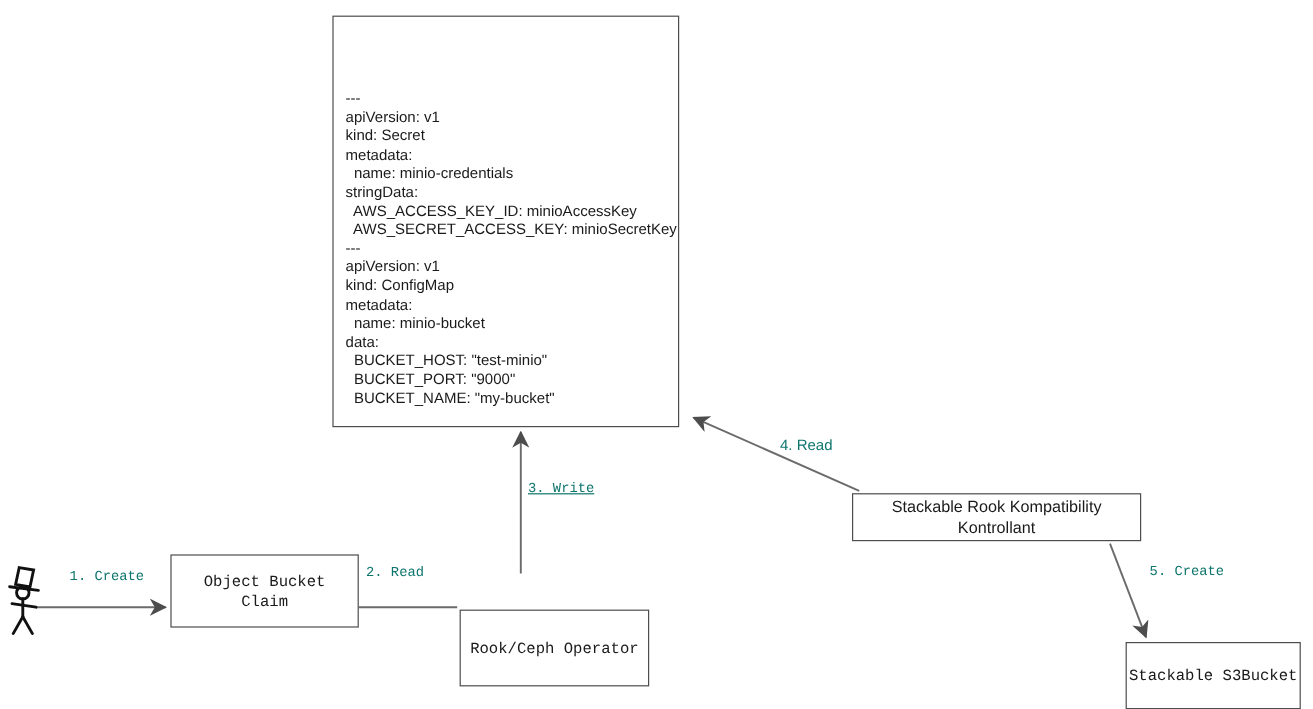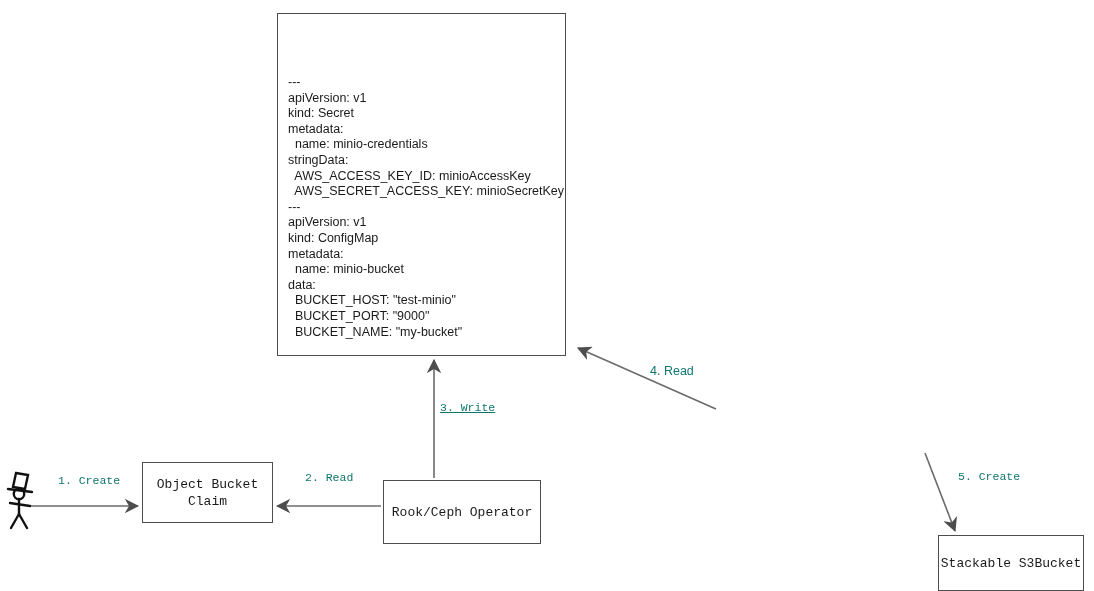--- a/index.html
+++ b/index.html
@@ -64,22 +64,22 @@
   .sans-box {
     display: flex;
     align-items: center;
     justify-content: center;
     text-align: center;
     font-family: "Liberation Sans", sans-serif;
     font-size: 13.5px;
     color: #1a1a1a;
     line-height: 17px;
   }
-  #obc-box   { left: 142px; top: 462px; width: 131px; height: 61px; }
-  #op-box    { left: 383px; top: 480px; width: 158px; height: 64px; }
+  #obc-box   { left: 142px; top: 462px; width: 157px; height: 61px; }
+  #op-box    { left: 383px; top: 508px; width: 158px; height: 64px; }
   #skkc-box  { left: 710px; top: 411px; width: 241px; height: 40px; }
   #s3-box    { left: 938px; top: 535px; width: 146px; height: 56px; }
 
   
   .edge-label {
     position: absolute;
     color: #0f766e;
     white-space: nowrap;
   }
   .label-mono { font-family: "Liberation Mono", monospace; font-size: 11.5px; }
@@ -169,20 +169,21 @@
   BUCKET_HOST: "test-minio"
   BUCKET_PORT: "9000"
   BUCKET_NAME: "my-bucket"</div>
   </div>
 
   <div class="box mono-box" id="obc-box" style="white-space:pre-line;">Object Bucket
 Claim</div>
 
   <div class="box mono-box" id="op-box">Rook/Ceph Operator</div>
 
+  <div class="box sans-box" id="skkc-box">Stackable Rook Kompatibility Kontrollant</div>
 
   <div class="box mono-box" id="s3-box">Stackable S3Bucket</div>
 
   <div class="edge-label label-mono" id="lbl-create1">1. Create</div>
   <div class="edge-label label-mono" id="lbl-read2">2. Read</div>
   <div class="edge-label label-mono" id="lbl-write3">3. Write</div>
   <div class="edge-label label-sans" id="lbl-read4">4. Read</div>
   <div class="edge-label label-mono" id="lbl-create5">5. Create</div>
 
 </div>

